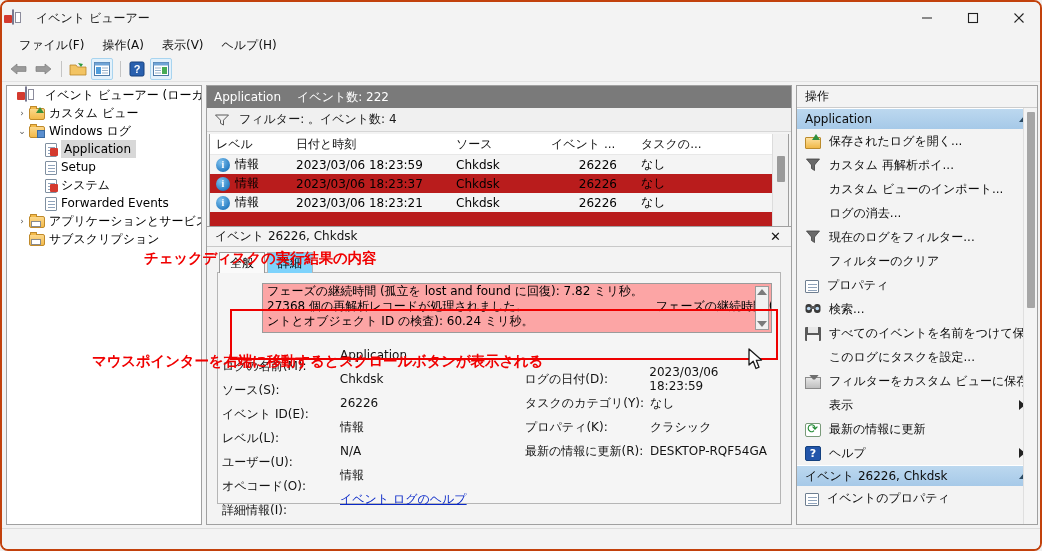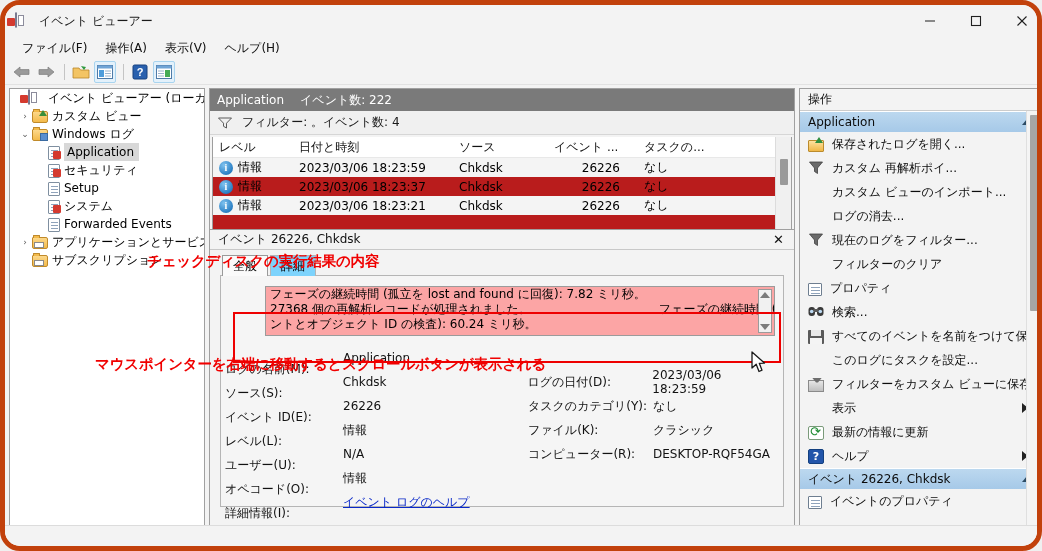--- a/index.html
+++ b/index.html
@@ -22,22 +22,22 @@
     background: #f0f0f0;
     box-sizing: border-box;
   }
 
   
   .window {
     position: absolute;
     left: 0; top: 0;
     width: 1042px; height: 551px;
     background: #f3f3f3;
-    border: 5px solid #c2410c;
-    border-radius: 20px;
+    border: 2px solid #c2410c;
+    border-radius: 8px;
     box-sizing: border-box;
     overflow: hidden;
   }
 
   
   .titlebar {
     position: absolute;
     left: 0; top: 0;
     width: 1040px; height: 32px;
     background: #f3f3f3;
@@ -790,28 +790,20 @@
 
         <div class="tree-row selected" style="padding-left:36px;">
           <span class="ticon ic-log ic-log-warn">
               <i style="top:3px"></i>
               <i style="top:6px"></i>
               <i style="top:9px"></i>
             </span>
           <span class="tree-label">Application</span>
         </div>
 
-        <div class="tree-row" style="padding-left:36px;">
-          <span class="ticon ic-log ic-log-warn">
-              <i style="top:3px"></i>
-              <i style="top:6px"></i>
-              <i style="top:9px"></i>
-            </span>
-          <span class="tree-label">セキュリティ</span>
-        </div>
 
         <div class="tree-row" style="padding-left:36px;">
           <span class="ticon ic-log">
               <i style="top:3px"></i>
               <i style="top:6px"></i>
               <i style="top:9px"></i>
             </span>
           <span class="tree-label">Setup</span>
         </div>
 
@@ -958,27 +950,27 @@
               </div>
               <div class="frow">
                 <div class="fcell f-lab">イベント ID(E):</div>
                 <div class="fcell f-val">26226</div>
                 <div class="fcell f-lab2">タスクのカテゴリ(Y):</div>
                 <div class="fcell f-val2">なし</div>
               </div>
               <div class="frow">
                 <div class="fcell f-lab">レベル(L):</div>
                 <div class="fcell f-val">情報</div>
-                <div class="fcell f-lab2">ファイル(K):</div>
+                <div class="fcell f-lab2">プロパティ(K):</div>
                 <div class="fcell f-val2">クラシック</div>
               </div>
               <div class="frow">
                 <div class="fcell f-lab">ユーザー(U):</div>
                 <div class="fcell f-val">N/A</div>
-                <div class="fcell f-lab2">コンピューター(R):</div>
+                <div class="fcell f-lab2">最新の情報に更新(R):</div>
                 <div class="fcell f-val2">DESKTOP-RQF54GA</div>
               </div>
               <div class="frow">
                 <div class="fcell f-lab">オペコード(O):</div>
                 <div class="fcell f-val">情報</div>
                 <div class="fcell f-lab2"></div>
                 <div class="fcell f-val2"></div>
               </div>
               <div class="frow">
                 <div class="fcell f-lab">詳細情報(I):</div>

